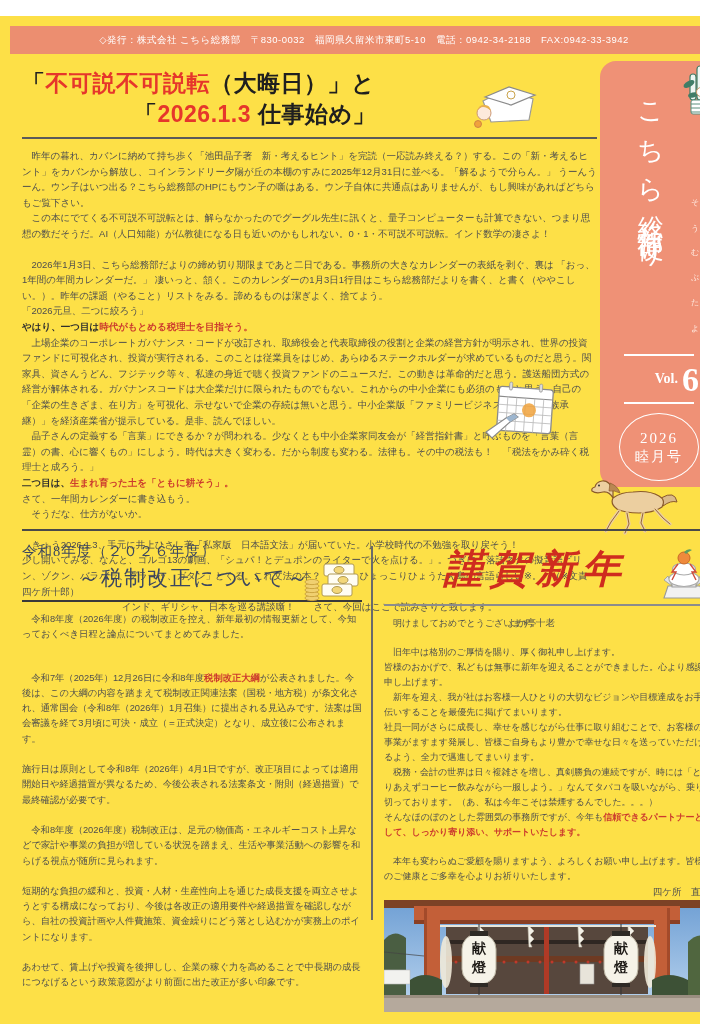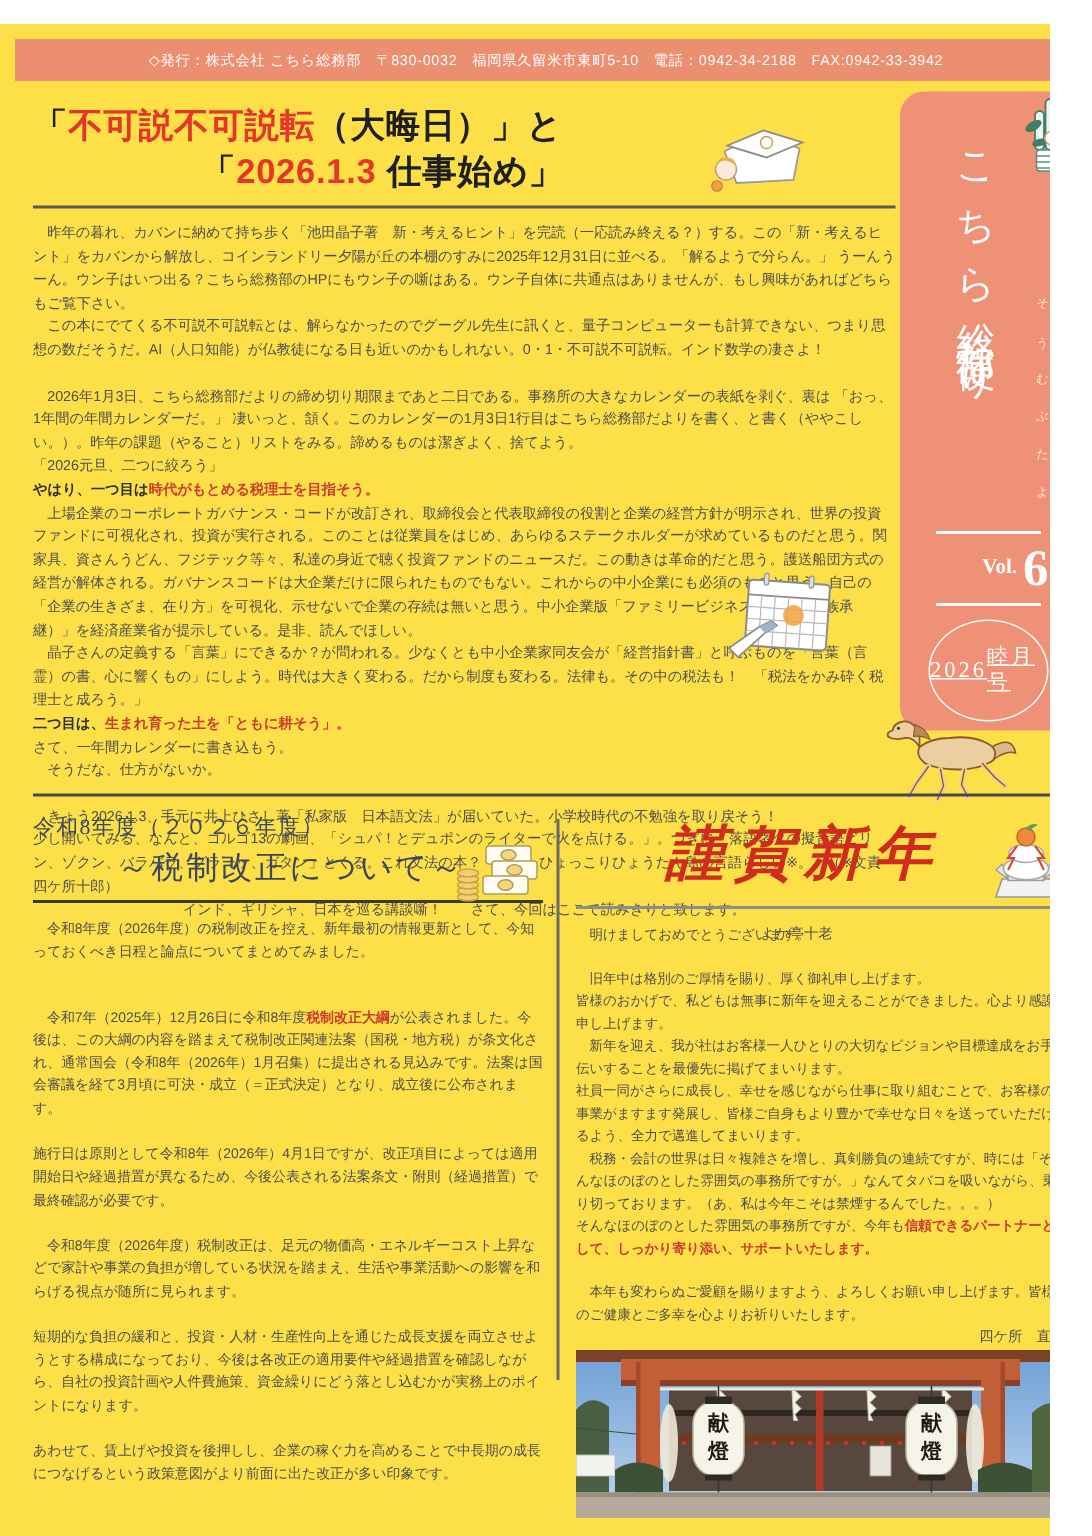--- a/index.html
+++ b/index.html
@@ -19,23 +19,23 @@
     font-size:26px; letter-spacing:7px; color:#fff; font-weight:400; }
   .v-furigana { position:absolute; top:132px; left:88px; writing-mode:vertical-rl; text-orientation:upright;
     font-size:8px; letter-spacing:16px; color:#ffe9df; }
   .side-line { position:absolute; left:24px; width:70px; height:1.5px; background:#fff; }
   .side-line.l1 { top:293px; } .side-line.l2 { top:341px; }
   .vol { position:absolute; top:300px; left:0; width:118px; text-align:right;
     font-family:"Liberation Serif","DejaVu Serif",serif; }
   .vol .vol-label { font-size:14px; font-weight:bold; vertical-align:8px; }
   .vol .vol-num { font-size:34px; font-weight:bold; letter-spacing:1px; }
   .issue-circle { position:absolute; top:352px; left:19px; width:80px; height:68px;
-    border:1.5px solid #fff; border-radius:50%; display:flex; flex-direction:row;
-    align-items:center; line-height:1.25;
-    font-family:"Liberation Serif","DejaVu Serif",serif;text-decoration:underline; }
+    border:1.5px solid #fff; border-radius:50%; display:flex; flex-direction:column;
+    align-items:center; justify-content:center; line-height:1.25;
+    font-family:"Liberation Serif","DejaVu Serif",serif; }
   .issue-circle .y { font-size:15px; letter-spacing:2px; }
   .issue-circle .m { font-size:14px; letter-spacing:2px; }
   .kadomatsu { position:absolute; left:681px; top:46px; }
   .horse { position:absolute; left:583px; top:458px; }
 
   
   .lead { position:absolute; left:22px; top:52px; width:575px; color:#4e4e4e; }
   .lead-title { font-size:23px; font-weight:bold; color:#1f1f1f; line-height:1.35; letter-spacing:.5px; }
   .lead-title .t2 { padding-left:112px; display:block; }
   .red-strong { color:#e6362b; }
@@ -240,21 +240,21 @@
         <path d="M32,22 L38,30 L34,30 L38,38" fill="none" stroke="#d04a3a" stroke-width="1.4"></path>
       </svg>
     </div>
     <div class="greet-rule"></div>
     <div class="txt">
       <p>　明けましておめでとうございます。</p>
       <p class="sp">　旧年中は格別のご厚情を賜り、厚く御礼申し上げます。</p>
       <p>皆様のおかげで、私どもは無事に新年を迎えることができました。心より感謝申し上げます。</p>
       <p>　新年を迎え、我が社はお客様一人ひとりの大切なビジョンや目標達成をお手伝いすることを最優先に掲げてまいります。</p>
       <p>社員一同がさらに成長し、幸せを感じながら仕事に取り組むことで、お客様の事業がますます発展し、皆様ご自身もより豊かで幸せな日々を送っていただけるよう、全力で邁進してまいります。</p>
-      <p>　税務・会計の世界は日々複雑さを増し、真剣勝負の連続ですが、時には「そんなほのぼのとした雰囲気の事務所ですが。」なんてタバコを吸いながら、乗り切っております。（あ、私は今年こそは禁煙するんでした。。。）</p>
+      <p>　税務・会計の世界は日々複雑さを増し、真剣勝負の連続ですが、時には「とりあえずコーヒー飲みながら一服しよう。」なんてタバコを吸いながら、乗り切っております。（あ、私は今年こそは禁煙するんでした。。。）</p>
       <p><span>そんなほのぼのとした雰囲気の事務所ですが、今年も</span><span class="inline-red">信頼できるパートナーとして、しっかり寄り添い、サポートいたします。</span></p>
       <p class="sp">　本年も変わらぬご愛顧を賜りますよう、よろしくお願い申し上げます。皆様のご健康とご多幸を心よりお祈りいたします。</p>
       <p class="greet-sig">四ケ所　直樹</p>
     </div>
   </section>
 
   <svg class="photo" width="326" height="112" viewBox="0 0 326 112" preserveAspectRatio="none">
     <defs>
       <linearGradient id="sky" x1="0" y1="0" x2="0" y2="1">
         <stop offset="0" stop-color="#6f9fd4"></stop>

